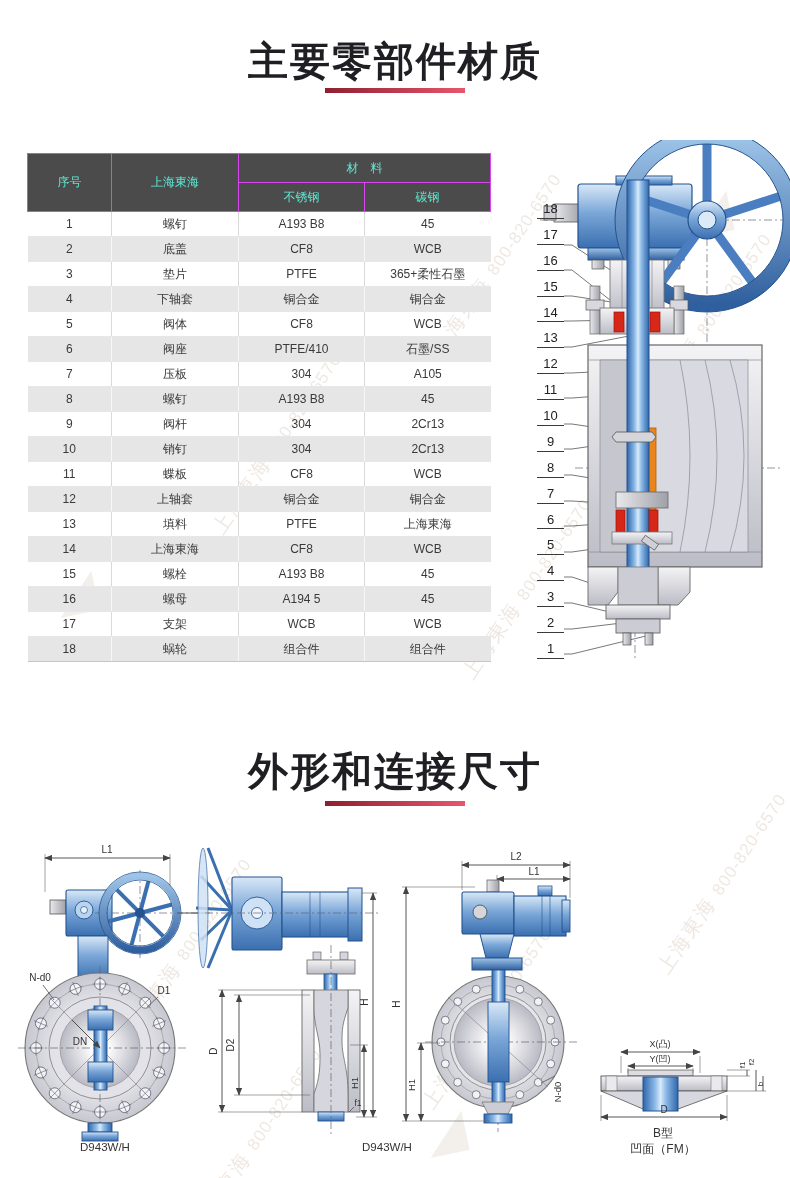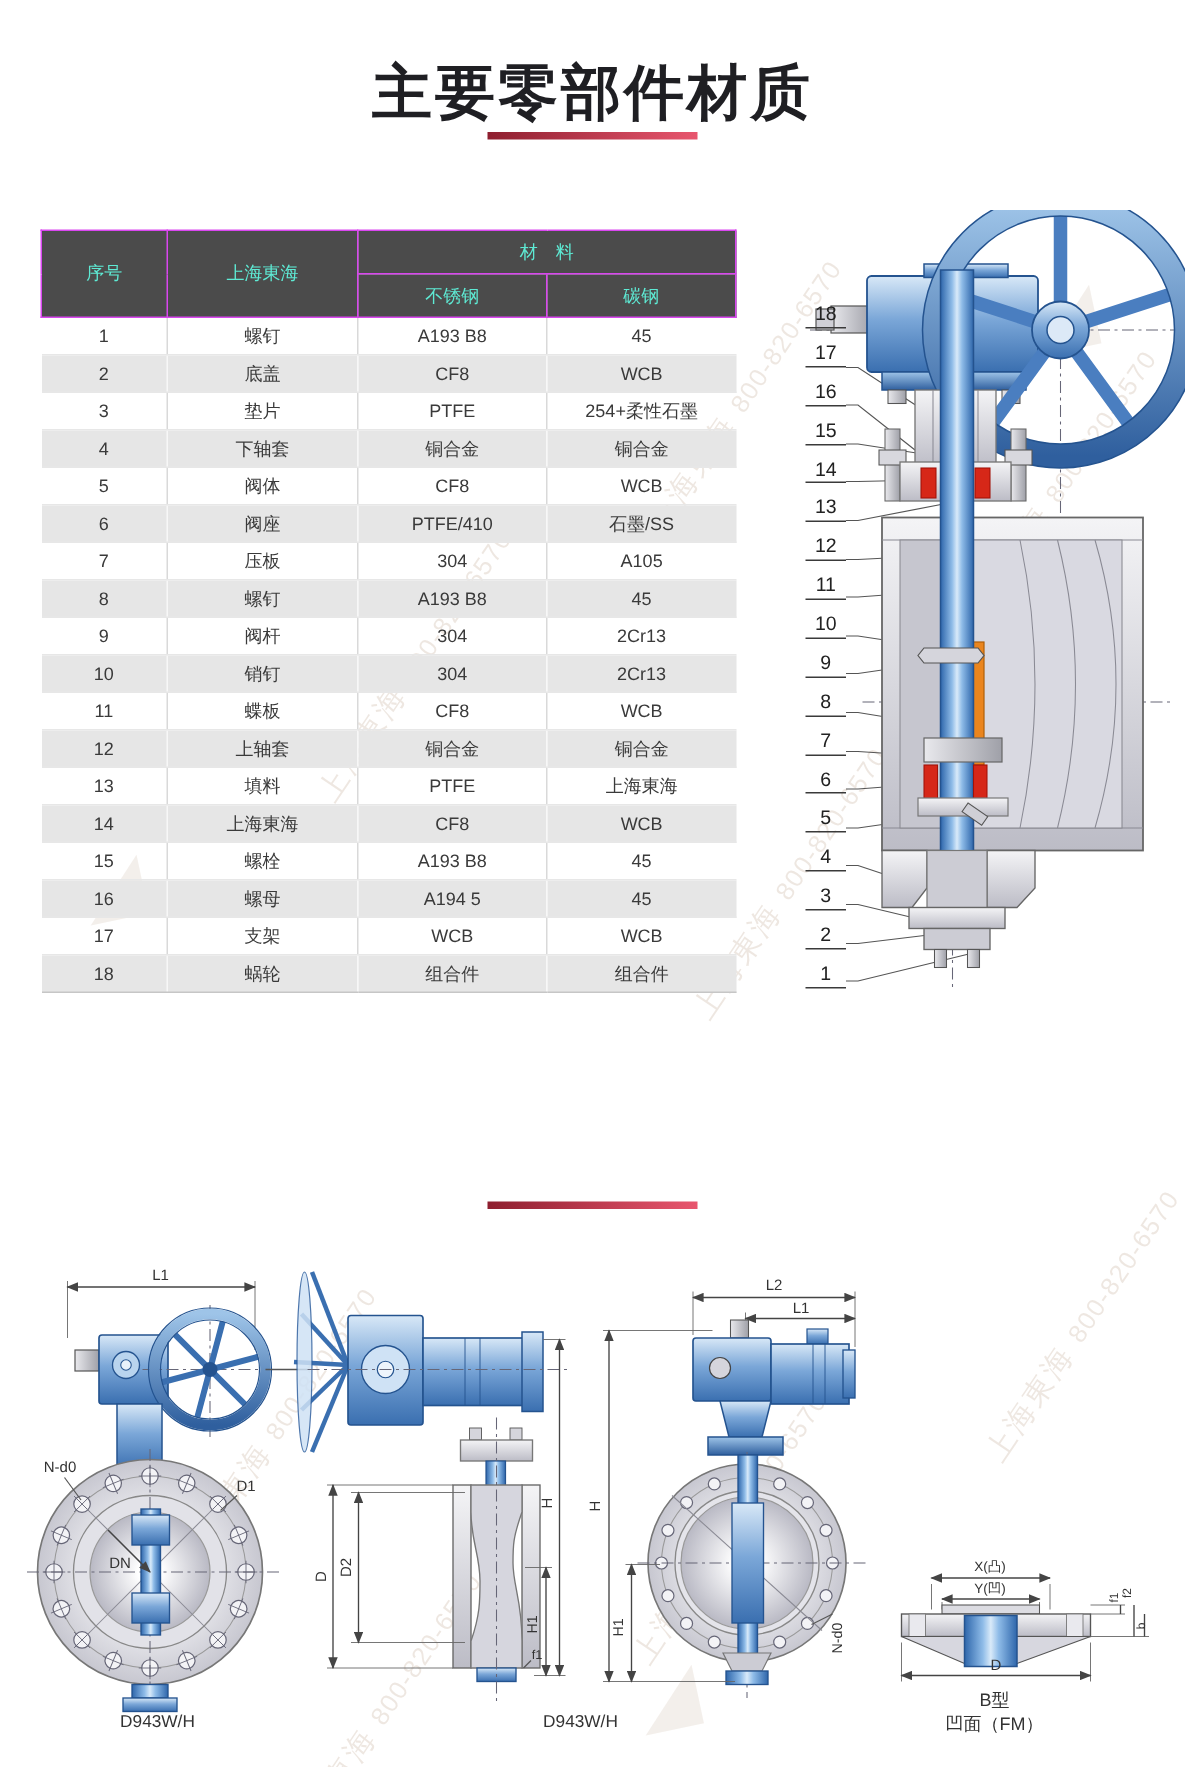--- a/index.html
+++ b/index.html
@@ -88,21 +88,21 @@
         <tr>
         <td>2</td>
         <td>底盖</td>
         <td>CF8</td>
         <td>WCB</td>
       </tr>
         <tr>
         <td>3</td>
         <td>垫片</td>
         <td>PTFE</td>
-        <td>254+柔性石墨</td>
+        <td>365+柔性石墨</td>
       </tr>
         <tr>
         <td>4</td>
         <td>下轴套</td>
         <td>铜合金</td>
         <td>铜合金</td>
       </tr>
         <tr>
         <td>5</td>
         <td>阀体</td>
@@ -352,20 +352,21 @@
       <div class="callout">8</div>
       <div class="callout">7</div>
       <div class="callout">6</div>
       <div class="callout">5</div>
       <div class="callout">4</div>
       <div class="callout">3</div>
       <div class="callout">2</div>
       <div class="callout">1</div>
     </div>
 
+  <div class="title" style="top:744px;">外形和连接尺寸</div>
   <div class="red-rule" style="top:801px;"></div>
 
   <svg class="svg-abs" style="left:10px;top:840px;" width="780" height="330" viewBox="0 0 780 330">
 
     <g>
       <line class="ext" x1="35" y1="14" x2="35" y2="52"></line>
       <line class="ext" x1="160" y1="14" x2="160" y2="60"></line>
       <line class="dim" x1="35" y1="18" x2="160" y2="18" marker-start="url(#ar)" marker-end="url(#ar)"></line>
       <text x="97" y="13" font-size="10" text-anchor="middle">L1</text>
 

